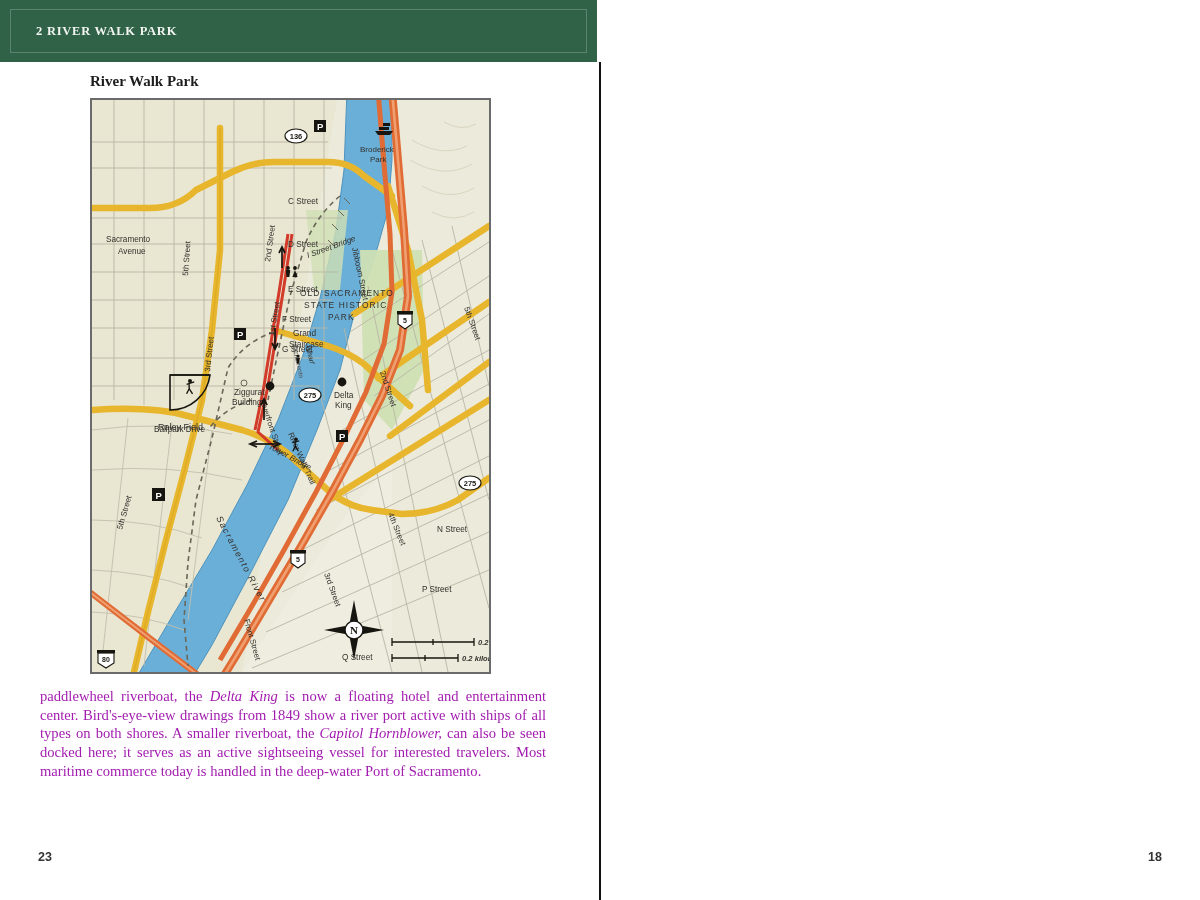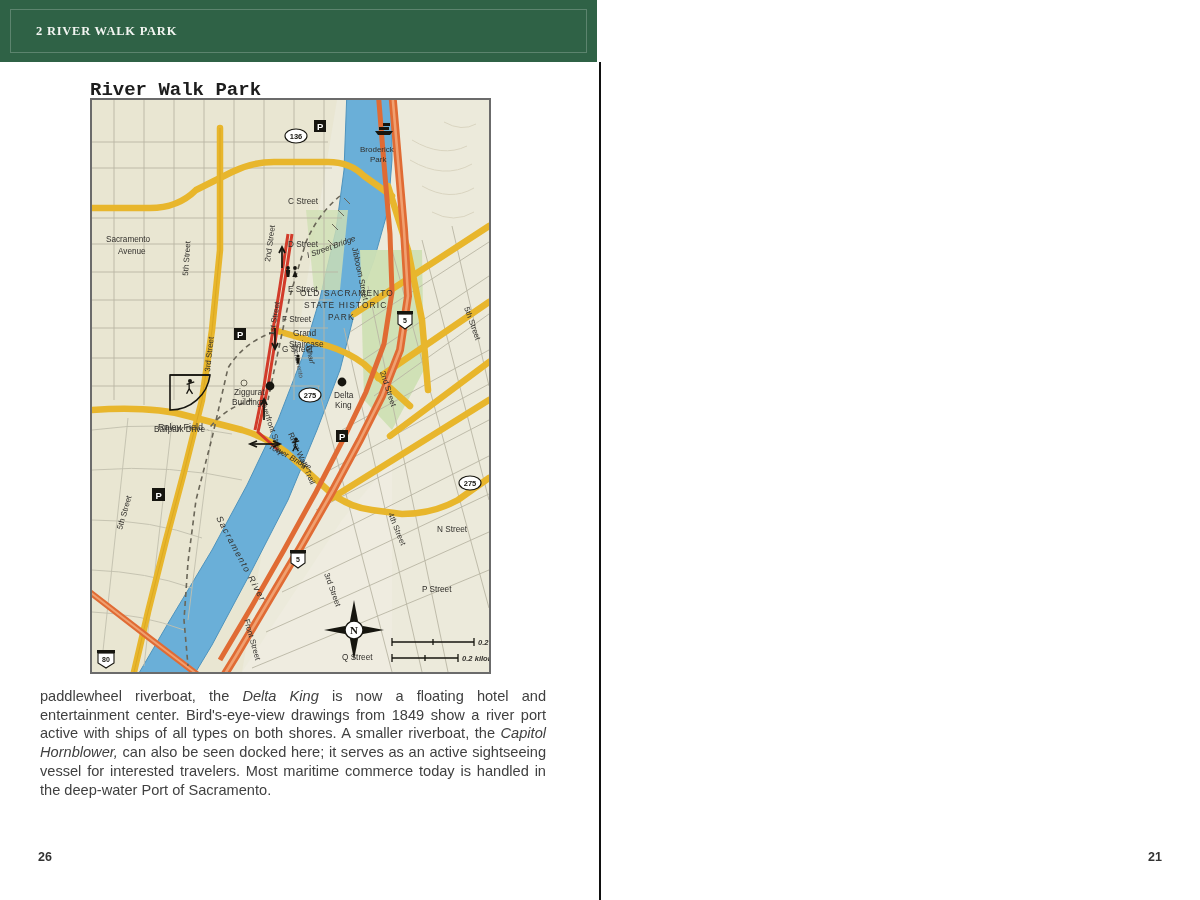--- a/index.html
+++ b/index.html
@@ -30,33 +30,33 @@
   .gutter{position:absolute;left:597px;top:0;width:6px;height:900px;background:#fff;}
   .gutter i{position:absolute;left:2px;top:62px;width:1.5px;height:838px;background:#111;}
 
   
   .col{position:absolute;top:62px;}
   .col.left{left:0;width:597px;height:838px;}
   .col.right{left:603px;width:597px;height:838px;}
 
   
   .map-title{
-    position:absolute;left:90px;top:17px;
-    font-family:Liberation Mono, monospace;font-size:19px;font-weight:700;color:#1d1d1d;
+    position:absolute;left:90px;top:11px;
+    font-family:Liberation Serif, serif;font-size:15px;font-weight:700;color:#1d1d1d;
   }
   .map-frame{
     position:absolute;left:90px;top:36px;width:397px;height:572px;
     border:2px solid #6b6b6b;background:#ece9d8;overflow:hidden;
   }
   .map-frame svg{display:block;}
 
   
   .body-text{
-    position:absolute;font-size:14.6px;line-height:18.7px;color:#404040;
-    text-align:justify;font-family:Liberation Sans, sans-serif;
+    position:absolute;font-size:14.6px;line-height:18.7px;color:#a21caf;
+    text-align:justify;font-family:Liberation Serif, serif;
   }
   .body-text p{margin:0;text-indent:1.55em;}
   .body-text p.noind{text-indent:0;}
   .body-text i{font-style:italic;}
 
   .left-body{left:40px;top:625px;width:506px;}
 
   
   .folio{
     position:absolute;bottom:36px;font-family:"Liberation Sans",sans-serif;
@@ -429,21 +429,21 @@
           <text class="mt" x="386" y="545" font-size="7.6" font-weight="700" font-style="italic">0.2 mile</text>
           <text class="mt" x="370" y="561" font-size="7.6" font-weight="700" font-style="italic">0.2 kilometer</text>
         </g>
       </svg>
     </div>
 
     <div class="body-text left-body">
       <p class="noind">paddlewheel riverboat, the <i>Delta King</i> is now a floating hotel and entertainment center. Bird's-eye-view drawings from 1849 show a river port active with ships of all types on both shores. A smaller riverboat, the <i>Capitol Hornblower,</i> can also be seen docked here; it serves as an active sightseeing vessel for interested travelers. Most maritime commerce today is handled in the deep-water Port of Sacramento.</p>
     </div>
 
-    <div class="folio l">26</div>
+    <div class="folio l">23</div>
   </div>
 
   <div class="col right">
 
-    <div class="folio r">21</div>
+    <div class="folio r">18</div>
   </div>
 
 </div>
 
 </body></html>

